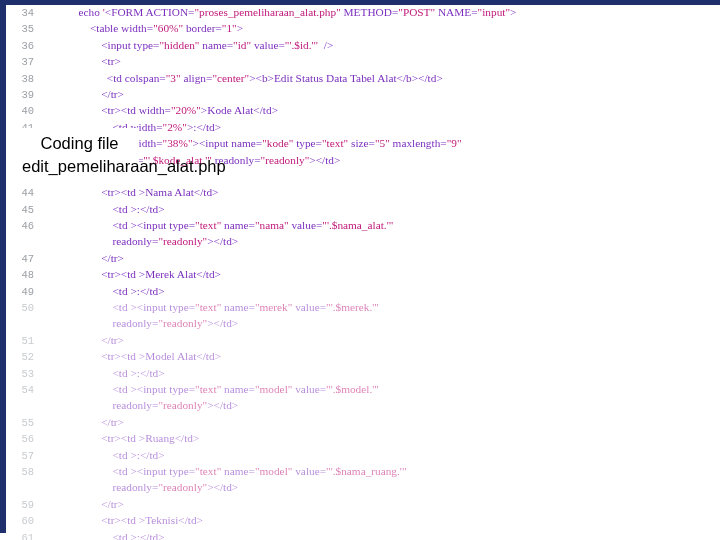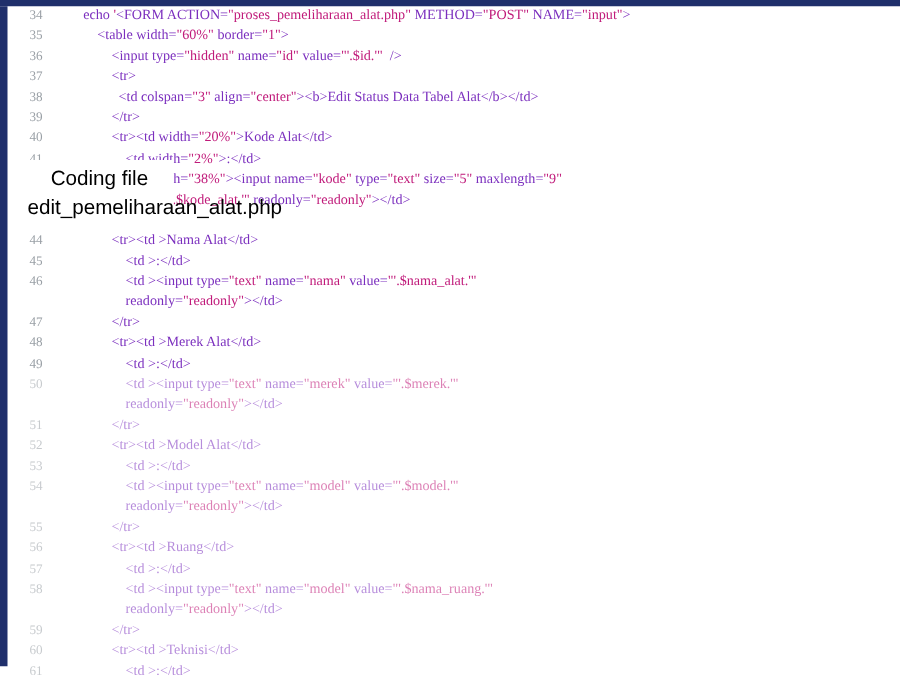--- a/index.html
+++ b/index.html
@@ -70,22 +70,22 @@
     height: 16.4px;
     display: block;
     white-space: pre;
   }
   .ln {
     display: inline-block;
     width: 26px;
     text-align: right;
     color: #9aa0a6;
     font-size: 10.5px;
-    margin-right: 10px;
-    font-family: Liberation Serif, serif;
+    margin-right: 22px;
+    font-family: Liberation Mono, monospace;
   }
   .code-txt {
     display: inline;
     font-family: Liberation Serif, serif;
   }
   
   .c-tag { color: #7b2fbe; }
   .c-str { color: #c01a7a; }
   .faded { opacity: 0.55; }
 </style>

